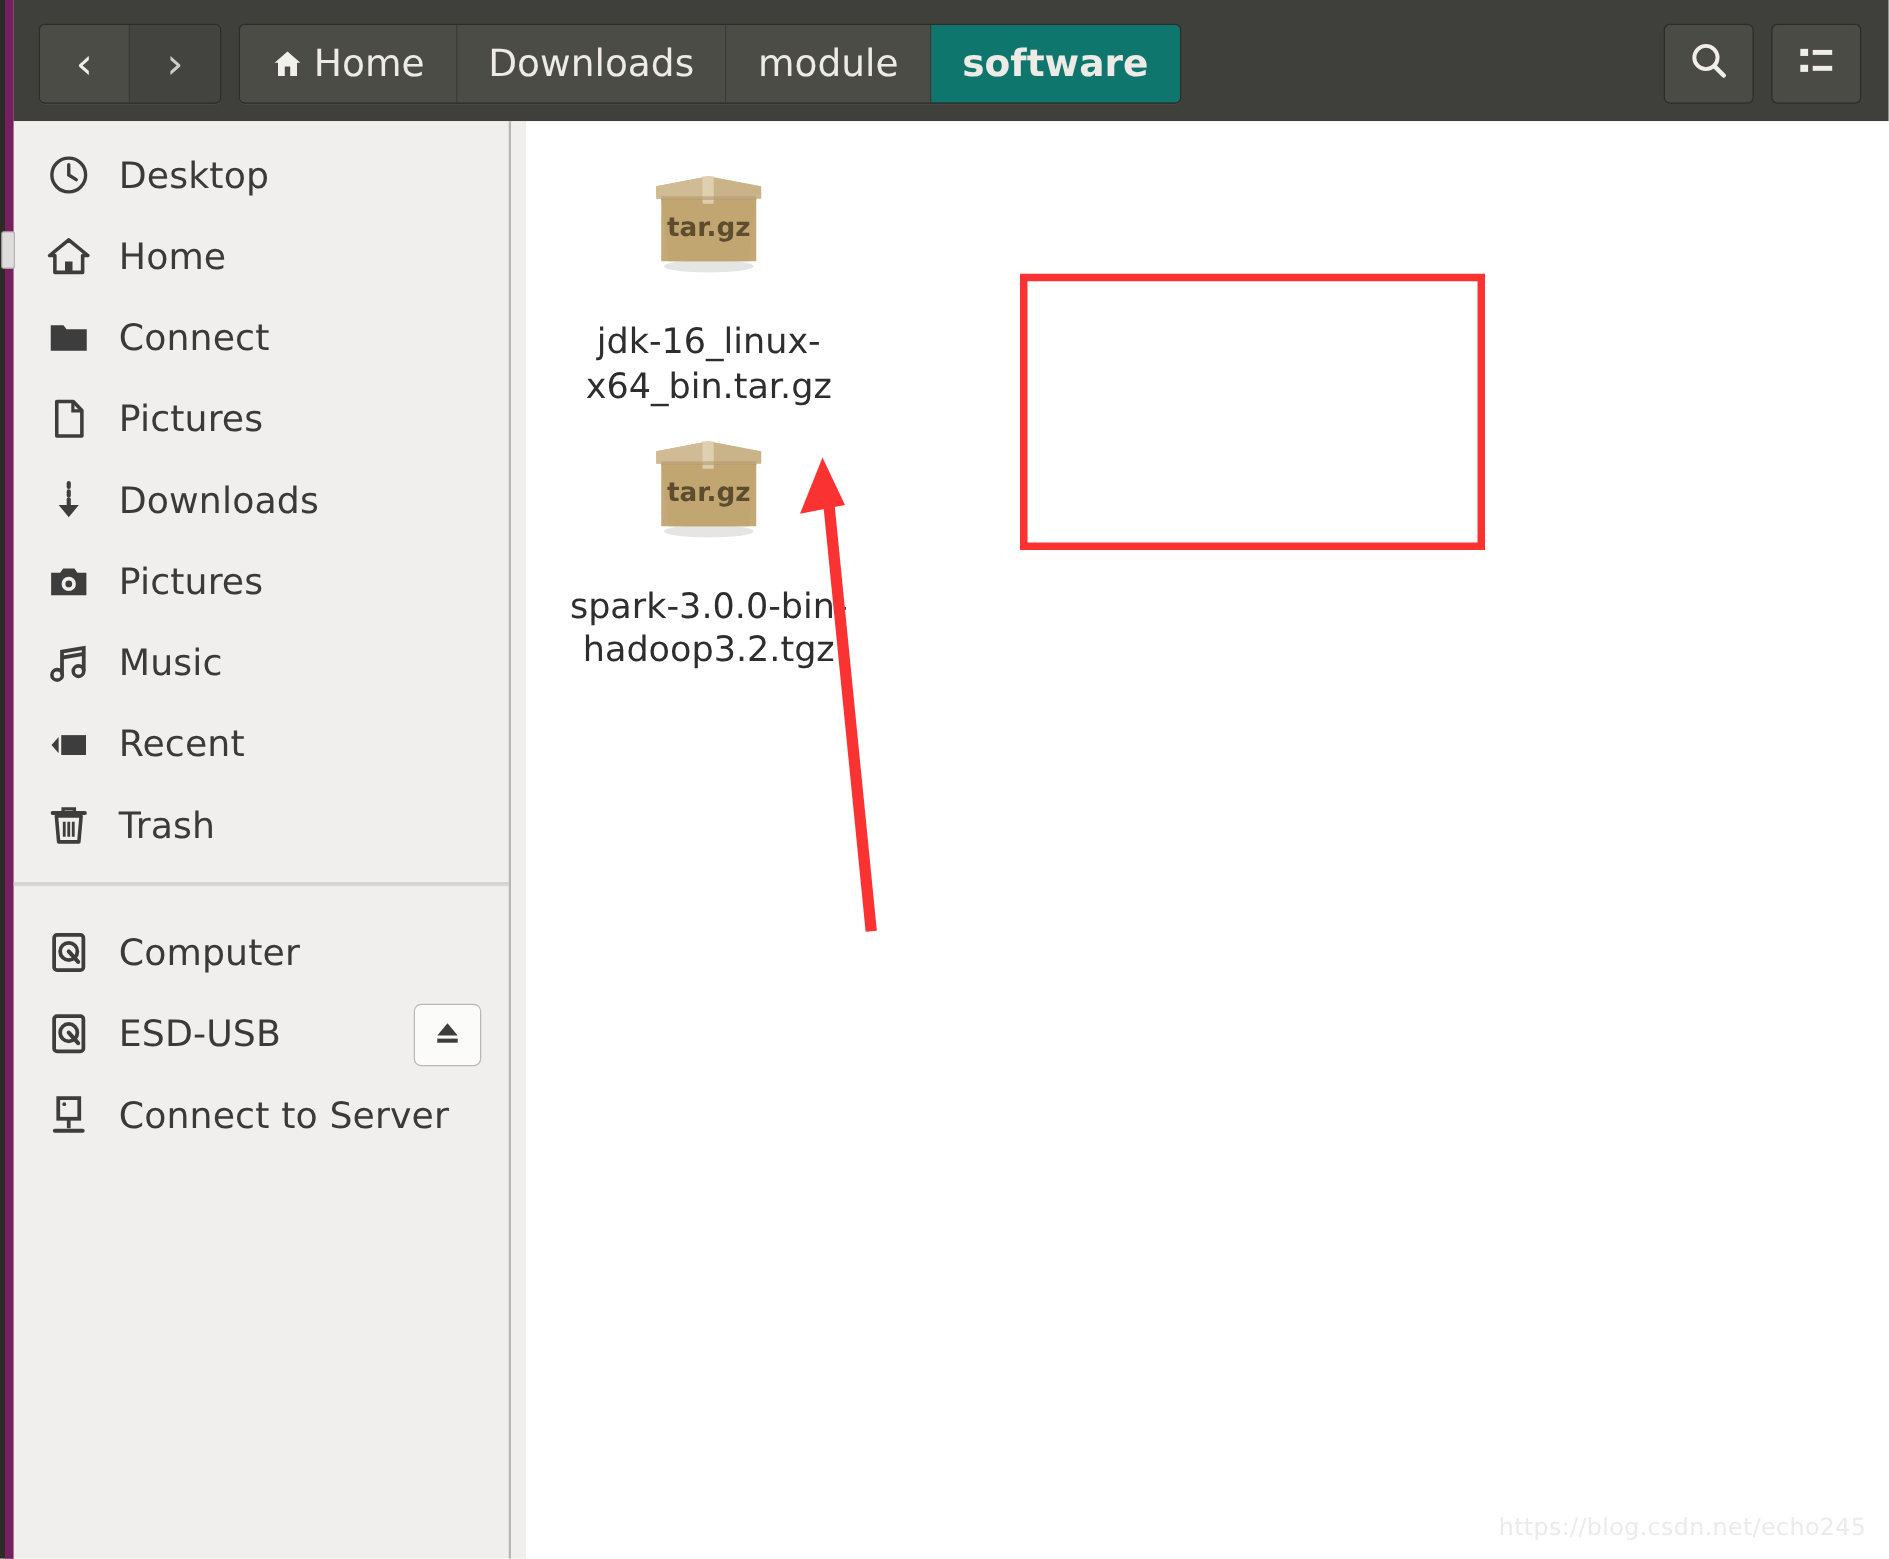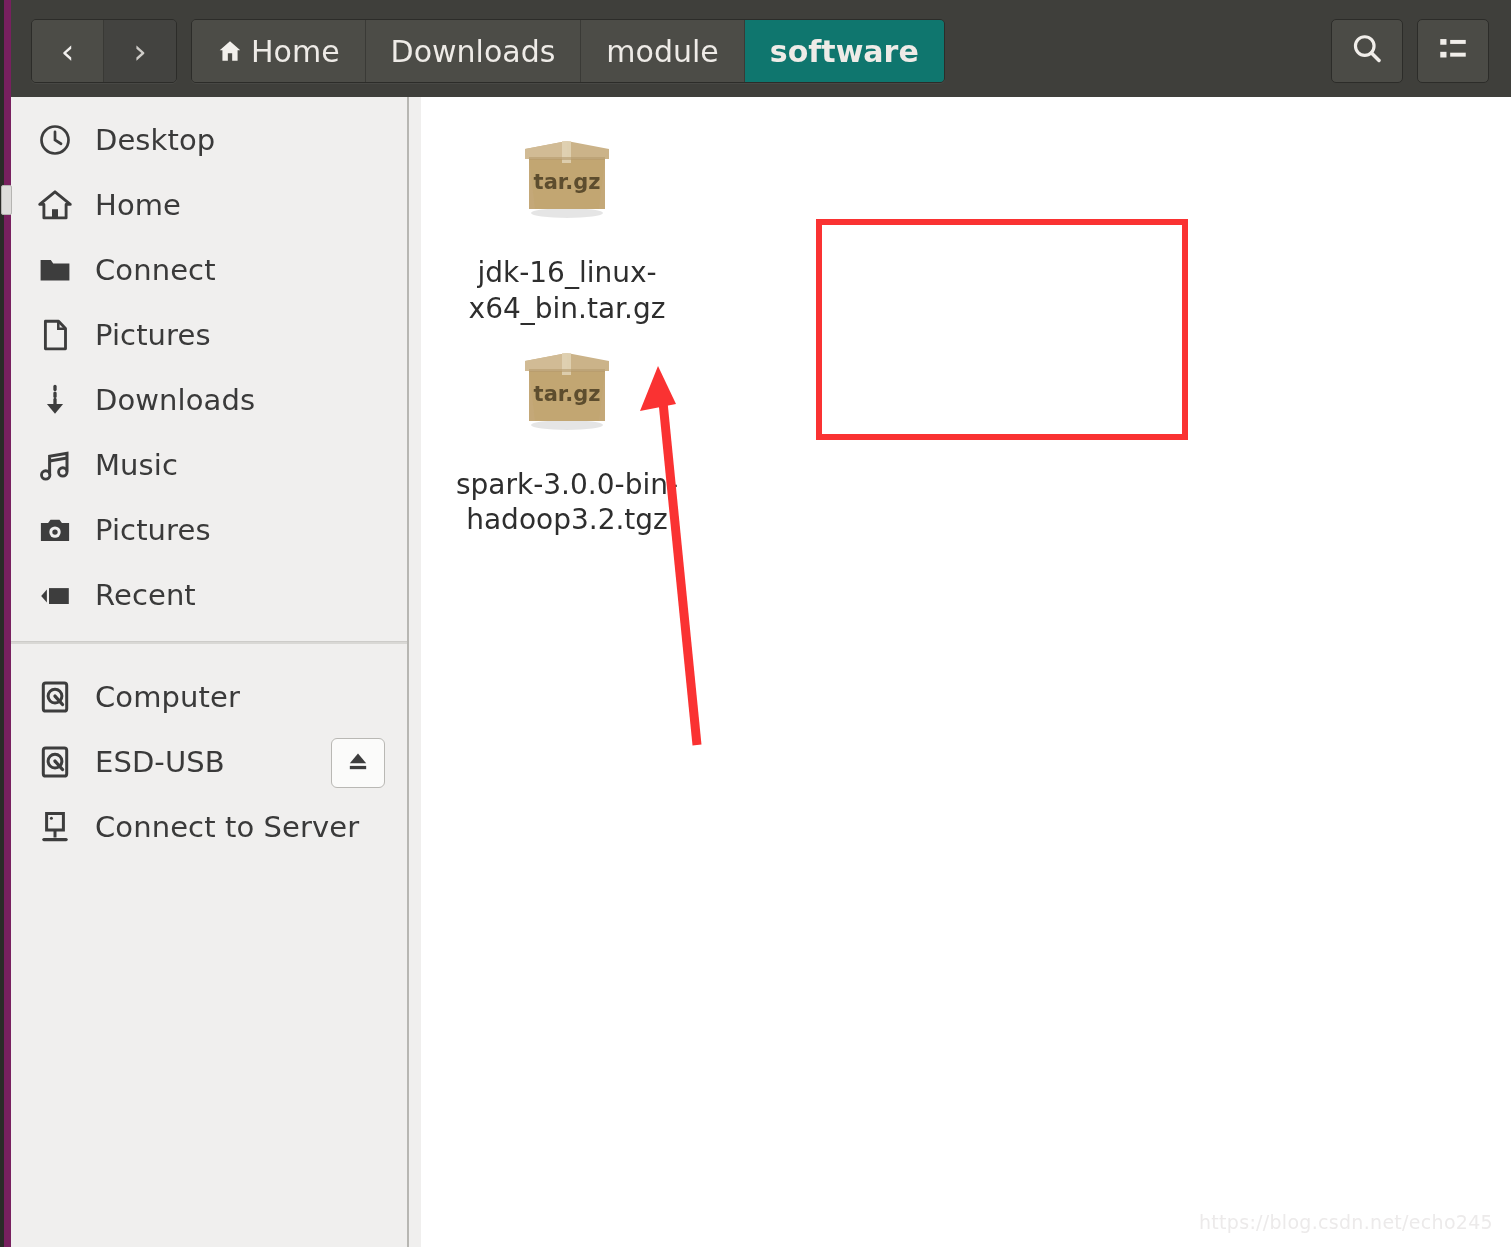--- a/index.html
+++ b/index.html
@@ -368,50 +368,63 @@
             <line x1="12" y1="11.6" x2="12" y2="15" stroke="#3d3d3d" stroke-width="2.2" stroke-linecap="round"></line>
             <path d="M6.6 14.6 L12 21.2 L17.4 14.6 Z" fill="#3d3d3d"></path>
           </svg>
         </span>
         <span class="side-label">Downloads</span>
       </div>
 
       <div class="side-item">
         <span class="side-icon">
           <svg width="36" height="36" viewBox="0 0 24 24" aria-hidden="true">
+            <path d="M2.6 7.4 L7.4 7.4 L9 5.2 L15 5.2 L16.6 7.4 L21.4 7.4 L21.4 19.4 L2.6 19.4 Z" fill="#3d3d3d"></path>
+            <circle cx="12" cy="13.4" r="3.8" fill="#f0efee"></circle>
+            <circle cx="12" cy="13.4" r="1.8" fill="#3d3d3d"></circle>
+          </svg>
+        </span>
+        <span class="side-label">Pictures</span>
+      </div>
+
+      <div class="side-item">
+        <span class="side-icon">
+          <svg width="36" height="36" viewBox="0 0 24 24" aria-hidden="true">
             <path d="M8.4 18.4 L8.4 6.2 L20 4.2 L20 16.4" fill="none" stroke="#3d3d3d" stroke-width="2"></path>
             <path d="M8.4 9.4 L20 7.4" fill="none" stroke="#3d3d3d" stroke-width="2"></path>
             <circle cx="5.8" cy="18.6" r="2.8" fill="none" stroke="#3d3d3d" stroke-width="1.9"></circle>
             <circle cx="17.2" cy="16.6" r="2.8" fill="none" stroke="#3d3d3d" stroke-width="1.9"></circle>
           </svg>
         </span>
         <span class="side-label">Music</span>
       </div>
 
       <div class="side-item">
         <span class="side-icon">
           <svg width="36" height="36" viewBox="0 0 24 24" aria-hidden="true">
-            <path d="M2.6 7.4 L7.4 7.4 L9 5.2 L15 5.2 L16.6 7.4 L21.4 7.4 L21.4 19.4 L2.6 19.4 Z" fill="#3d3d3d"></path>
-            <circle cx="12" cy="13.4" r="3.8" fill="#f0efee"></circle>
-            <circle cx="12" cy="13.4" r="1.8" fill="#3d3d3d"></circle>
-          </svg>
-        </span>
-        <span class="side-label">Pictures</span>
-      </div>
-
-      <div class="side-item">
-        <span class="side-icon">
-          <svg width="36" height="36" viewBox="0 0 24 24" aria-hidden="true">
             <rect x="8" y="7.4" width="13.2" height="10.6" fill="#3d3d3d"></rect>
             <path d="M6.6 8.4 L6.6 17 L2.8 12.7 Z" fill="#3d3d3d"></path>
           </svg>
         </span>
         <span class="side-label">Recent</span>
       </div>
 
+      <div class="side-item">
+        <span class="side-icon">
+          <svg width="36" height="36" viewBox="0 0 24 24" aria-hidden="true">
+            <path d="M3.4 5.6 L20.6 5.6" stroke="#3d3d3d" stroke-width="2.1" stroke-linecap="round"></path>
+            <path d="M9 5.4 L9 3.4 L15 3.4 L15 5.4" fill="none" stroke="#3d3d3d" stroke-width="1.8"></path>
+            <path d="M5.4 7.2 L18.6 7.2 L17.4 21 L6.6 21 Z" fill="none" stroke="#3d3d3d" stroke-width="1.9" stroke-linejoin="round"></path>
+            <line x1="9.6" y1="10.2" x2="9.6" y2="18.2" stroke="#3d3d3d" stroke-width="1.5"></line>
+            <line x1="12" y1="10.2" x2="12" y2="18.2" stroke="#3d3d3d" stroke-width="1.5"></line>
+            <line x1="14.4" y1="10.2" x2="14.4" y2="18.2" stroke="#3d3d3d" stroke-width="1.5"></line>
+          </svg>
+        </span>
+        <span class="side-label">Trash</span>
+      </div>
     </div>
 
     <div id="sidebar-divider"></div>
 
     <div class="side-section">
 
       <div class="side-item">
         <span class="side-icon">
           <svg width="36" height="36" viewBox="0 0 24 24" aria-hidden="true">
             <rect x="4.2" y="2.6" width="15.6" height="18.8" rx="1.6" fill="none" stroke="#3d3d3d" stroke-width="2"></rect>

